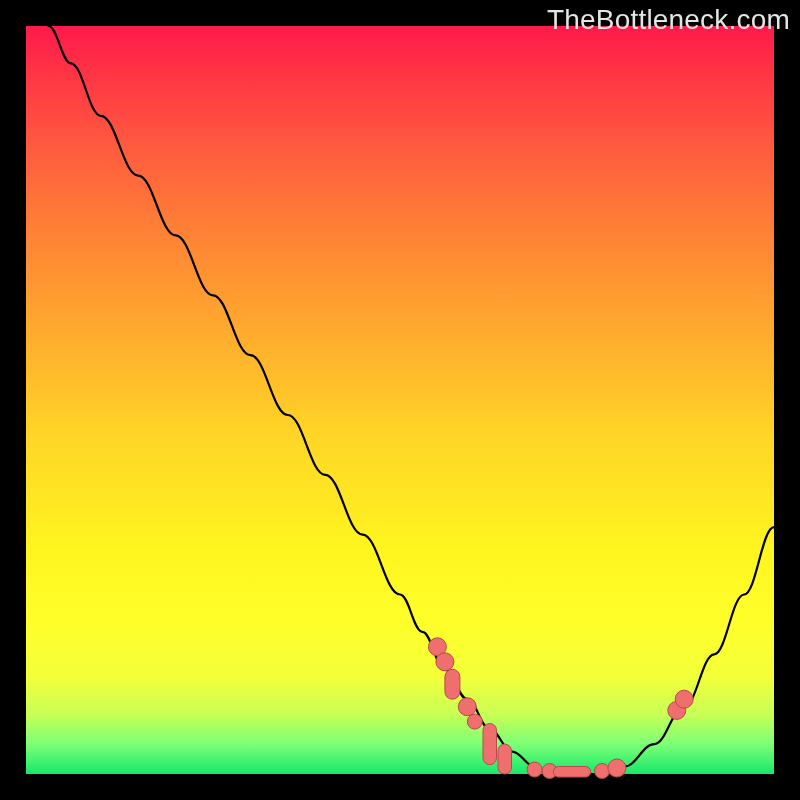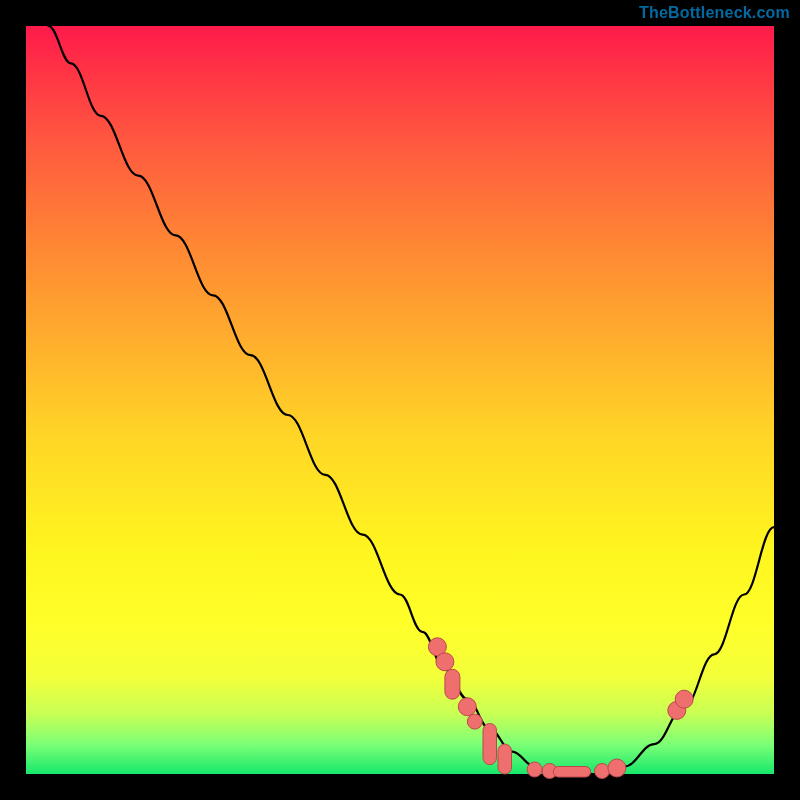--- a/index.html
+++ b/index.html
@@ -29,23 +29,23 @@
       #f3ff3a 87%,
       #c8ff55 92%,
       #7dff76 96%,
       #17e86b 100%
     );
   }
   .watermark {
     position: absolute;
     top: 4px;
     right: 10px;
-    color: #0369a1;
-    font-size: 16px;
-    font-weight: 700;
+    color: #e5e5e5;
+    font-size: 28px;
+    font-weight: 400;
     letter-spacing: 0.2px;
     user-select: none;
   }
   svg.overlay {
     position: absolute;
     left: 26px;
     top: 26px;
     width: 748px;
     height: 748px;
     overflow: visible;

